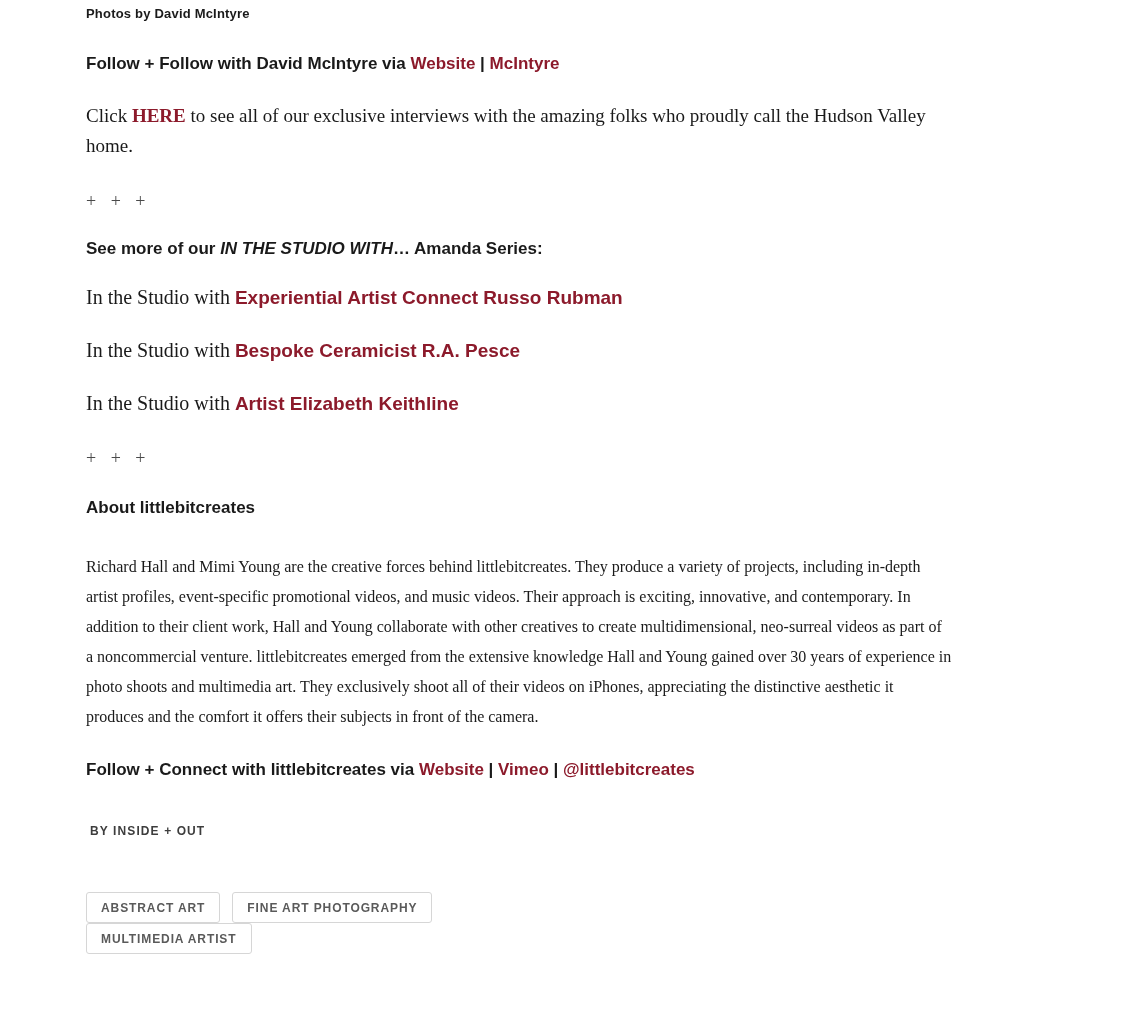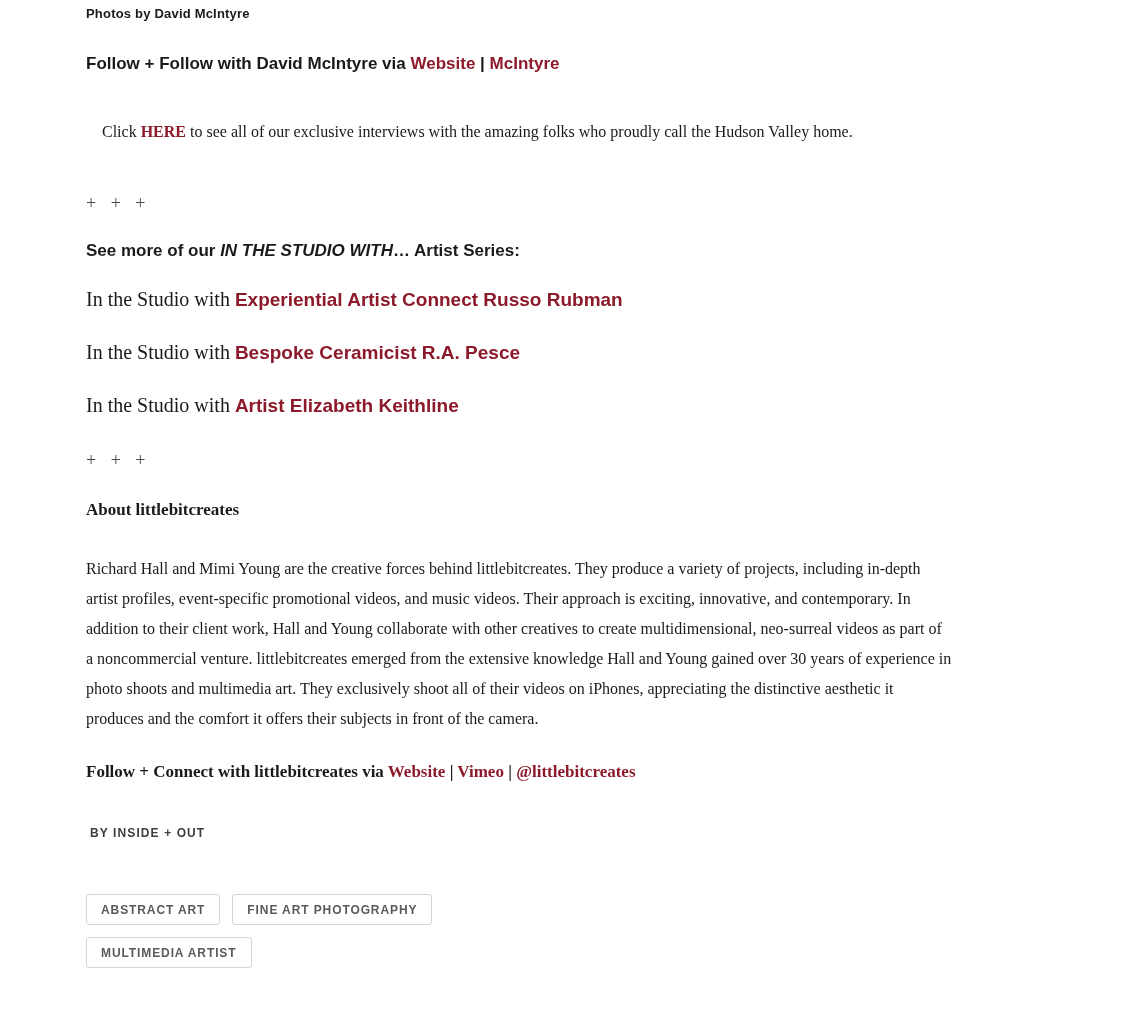--- a/index.html
+++ b/index.html
@@ -36,78 +36,78 @@
     font-size: 17px;
     font-weight: bold;
     color: #1a1a1a;
     margin: 0;
     padding-top: 30px;
     line-height: 1.5;
   }
 
   .para {
     font-family: "Liberation Serif", serif;
+    font-size: 19px;
+    line-height: 30px;
+    color: #1a1a1a;
+    margin: 0;
+    padding-top: 24px;
+  }
+
+  .sep {
+    font-family: "Liberation Serif", serif;
+    font-size: 18px;
+    color: #4a4a4a;
+    margin: 0;
+    padding-top: 30px;
+    letter-spacing: 5px;
+  }
+
+  .series-head {
+    font-family: "Liberation Sans", sans-serif;
+    font-size: 17px;
+    font-weight: bold;
+    color: #1a1a1a;
+    margin: 0;
+    padding-top: 27px;
+  }
+  .series-head em {
+    font-style: italic;
+  }
+
+  .studio-line {
+    font-family: "Liberation Serif", serif;
+    font-size: 20px;
+    line-height: 28px;
+    color: #1a1a1a;
+    margin: 0;
+    padding-top: 24px;
+  }
+
+  .about-head {
+    font-family: Liberation Sans, sans-serif;
+    font-size: 17px;
+    font-weight: bold;
+    color: #1a1a1a;
+    margin: 0;
+    padding-top: 29px;
+  }
+
+  .body-para {
+    font-family: "Liberation Serif", serif;
     font-size: 16px;
     line-height: 30px;
     color: #1a1a1a;
-    margin: 16px;
-    padding-top: 24px;
-  }
-
-  .sep {
-    font-family: "Liberation Serif", serif;
-    font-size: 18px;
-    color: #4a4a4a;
-    margin: 0;
-    padding-top: 30px;
-    letter-spacing: 5px;
-  }
-
-  .series-head {
-    font-family: "Liberation Sans", sans-serif;
-    font-size: 17px;
-    font-weight: bold;
-    color: #1a1a1a;
-    margin: 0;
-    padding-top: 27px;
-  }
-  .series-head em {
-    font-style: italic;
-  }
-
-  .studio-line {
-    font-family: "Liberation Serif", serif;
-    font-size: 20px;
-    line-height: 28px;
-    color: #1a1a1a;
-    margin: 0;
-    padding-top: 24px;
-  }
-
-  .about-head {
-    font-family: Liberation Serif, serif;
-    font-size: 17px;
-    font-weight: bold;
-    color: #1a1a1a;
-    margin: 0;
-    padding-top: 29px;
-  }
-
-  .body-para {
-    font-family: "Liberation Serif", serif;
-    font-size: 16px;
-    line-height: 30px;
-    color: #1a1a1a;
     margin: 0;
     padding-top: 34px;
     max-width: 960px;
   }
 
   .follow-line {
-    font-family: Liberation Serif, serif;
+    font-family: Liberation Sans, sans-serif;
     font-size: 17px;
     font-weight: bold;
     color: #1a1a1a;
     margin: 0;
     padding-top: 28px;
   }
 
   a.link {
     color: #8c1a2b;
     text-decoration: none;
@@ -131,21 +131,20 @@
     margin: 4px;
     padding-top: 40px;
     text-transform: uppercase;
   }
 
   
   .tags {
     padding-top: 50px;
     display: flex;
     flex-wrap: wrap;
-    gap: 12px;
     max-width: 700px;
     flex-direction: column;
   }
   .tag {
     display: inline-block;
     border: 1px solid #d6d6d6;
     border-radius: 3px;
     background: #fff;
     padding: 9px 14px 8px 14px;
     font-family: "Liberation Sans", sans-serif;
@@ -170,21 +169,21 @@
     <span>Follow + Follow with David McIntyre via </span><a class="link" href="#">Website</a><span class="pipe"> | </span><a class="link" href="#">McIntyre</a>
   </p>
 
   <p class="para">
     <span>Click </span><a class="link" href="#">HERE</a><span> to see all of our exclusive interviews with the amazing folks who proudly call the Hudson Valley home.</span>
   </p>
 
   <p class="sep">+ + +</p>
 
   <p class="series-head">
-    <span>See more of our </span><em>IN THE STUDIO WITH</em><span>… Artist Series:</span>
+    <span>See more of our </span><em>IN THE STUDIO WITH</em><span>… Amanda Series:</span>
   </p>
 
   <p class="studio-line">
     <span>In the Studio with </span><a class="link" href="#">Experiential Artist Connect Russo Rubman</a>
   </p>
 
   <p class="studio-line">
     <span>In the Studio with </span><a class="link" href="#">Bespoke Ceramicist R.A. Pesce</a>
   </p>
 

